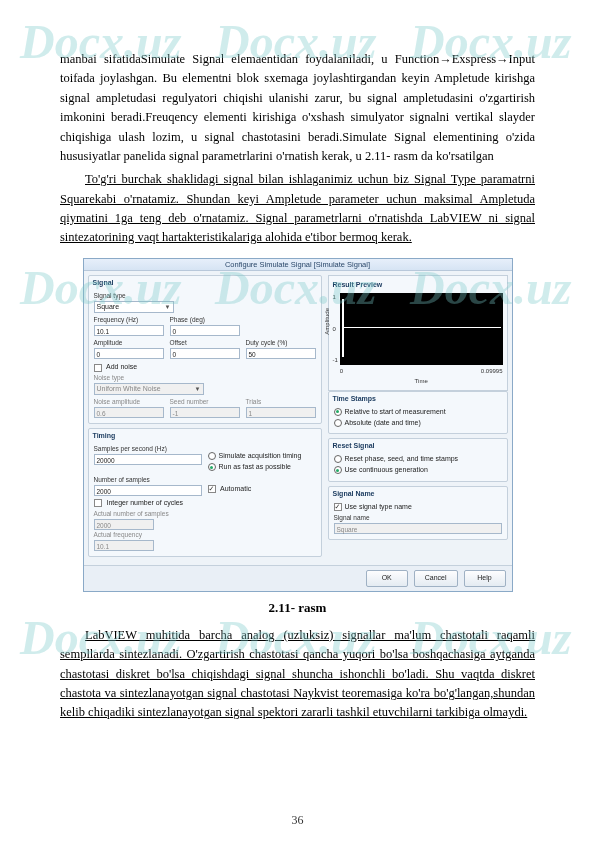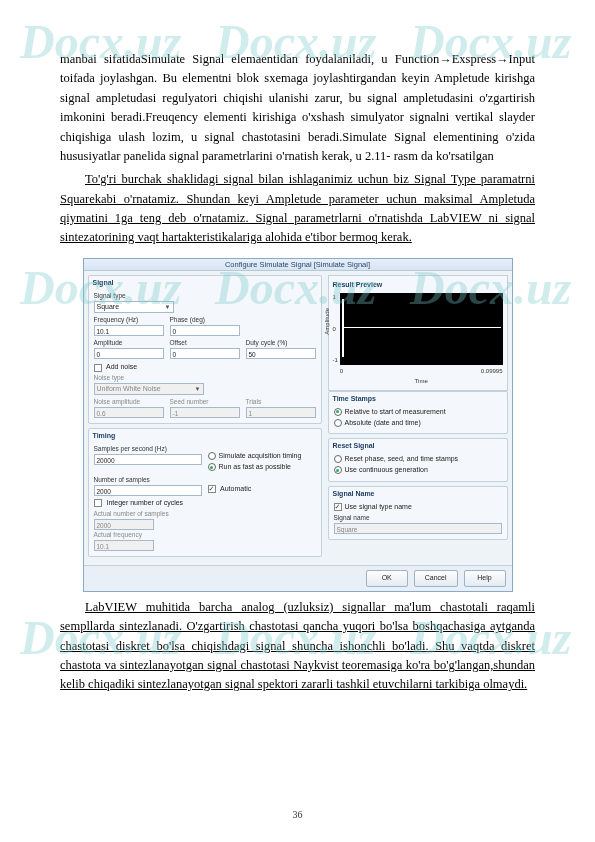--- a/index.html
+++ b/index.html
@@ -130,24 +130,24 @@
     text-align:center;
   }
   .figcap {
     text-align:center;
     font-weight:bold;
     font-size:13px;
     margin: 6px 0 8px 0;
   }
   .pagenum {
     position:absolute;
-    bottom:22px;
+    bottom:14px;
     left:0; right:0;
     text-align:center;
-    font-size:10px;
+    font-size:12px;
     color:#333;
   }
 </style>
 </head>
 <body>
 
 <div class="watermark" style="top:14px; left:20px;">Docx.uz</div>
 <div class="watermark" style="top:14px; left:215px;">Docx.uz</div>
 <div class="watermark" style="top:14px; left:410px;">Docx.uz</div>
 <div class="watermark" style="top:260px; left:20px;">Docx.uz</div>
@@ -305,18 +305,19 @@
       </div>
 
       <div class="btnbar">
         <div class="btn">OK</div>
         <div class="btn">Cancel</div>
         <div class="btn">Help</div>
       </div>
     </div>
   </div>
 
+  <div class="figcap">2.11- rasm</div>
 
   <p class="indent">LabVIEW muhitida barcha analog (uzluksiz) signallar ma'lum chastotali raqamli sempllarda sintezlanadi. O'zgartirish chastotasi qancha yuqori bo'lsa boshqachasiga aytganda chastotasi diskret bo'lsa chiqishdagi signal shuncha ishonchli bo'ladi. Shu vaqtda diskret chastota va sintezlanayotgan signal chastotasi Naykvist teoremasiga ko'ra bo'g'langan,shundan kelib chiqadiki sintezlanayotgan signal spektori zararli tashkil etuvchilarni tarkibiga olmaydi.</p>
 
 </div>
 
 <div class="pagenum">36</div>
 
 </body></html>

